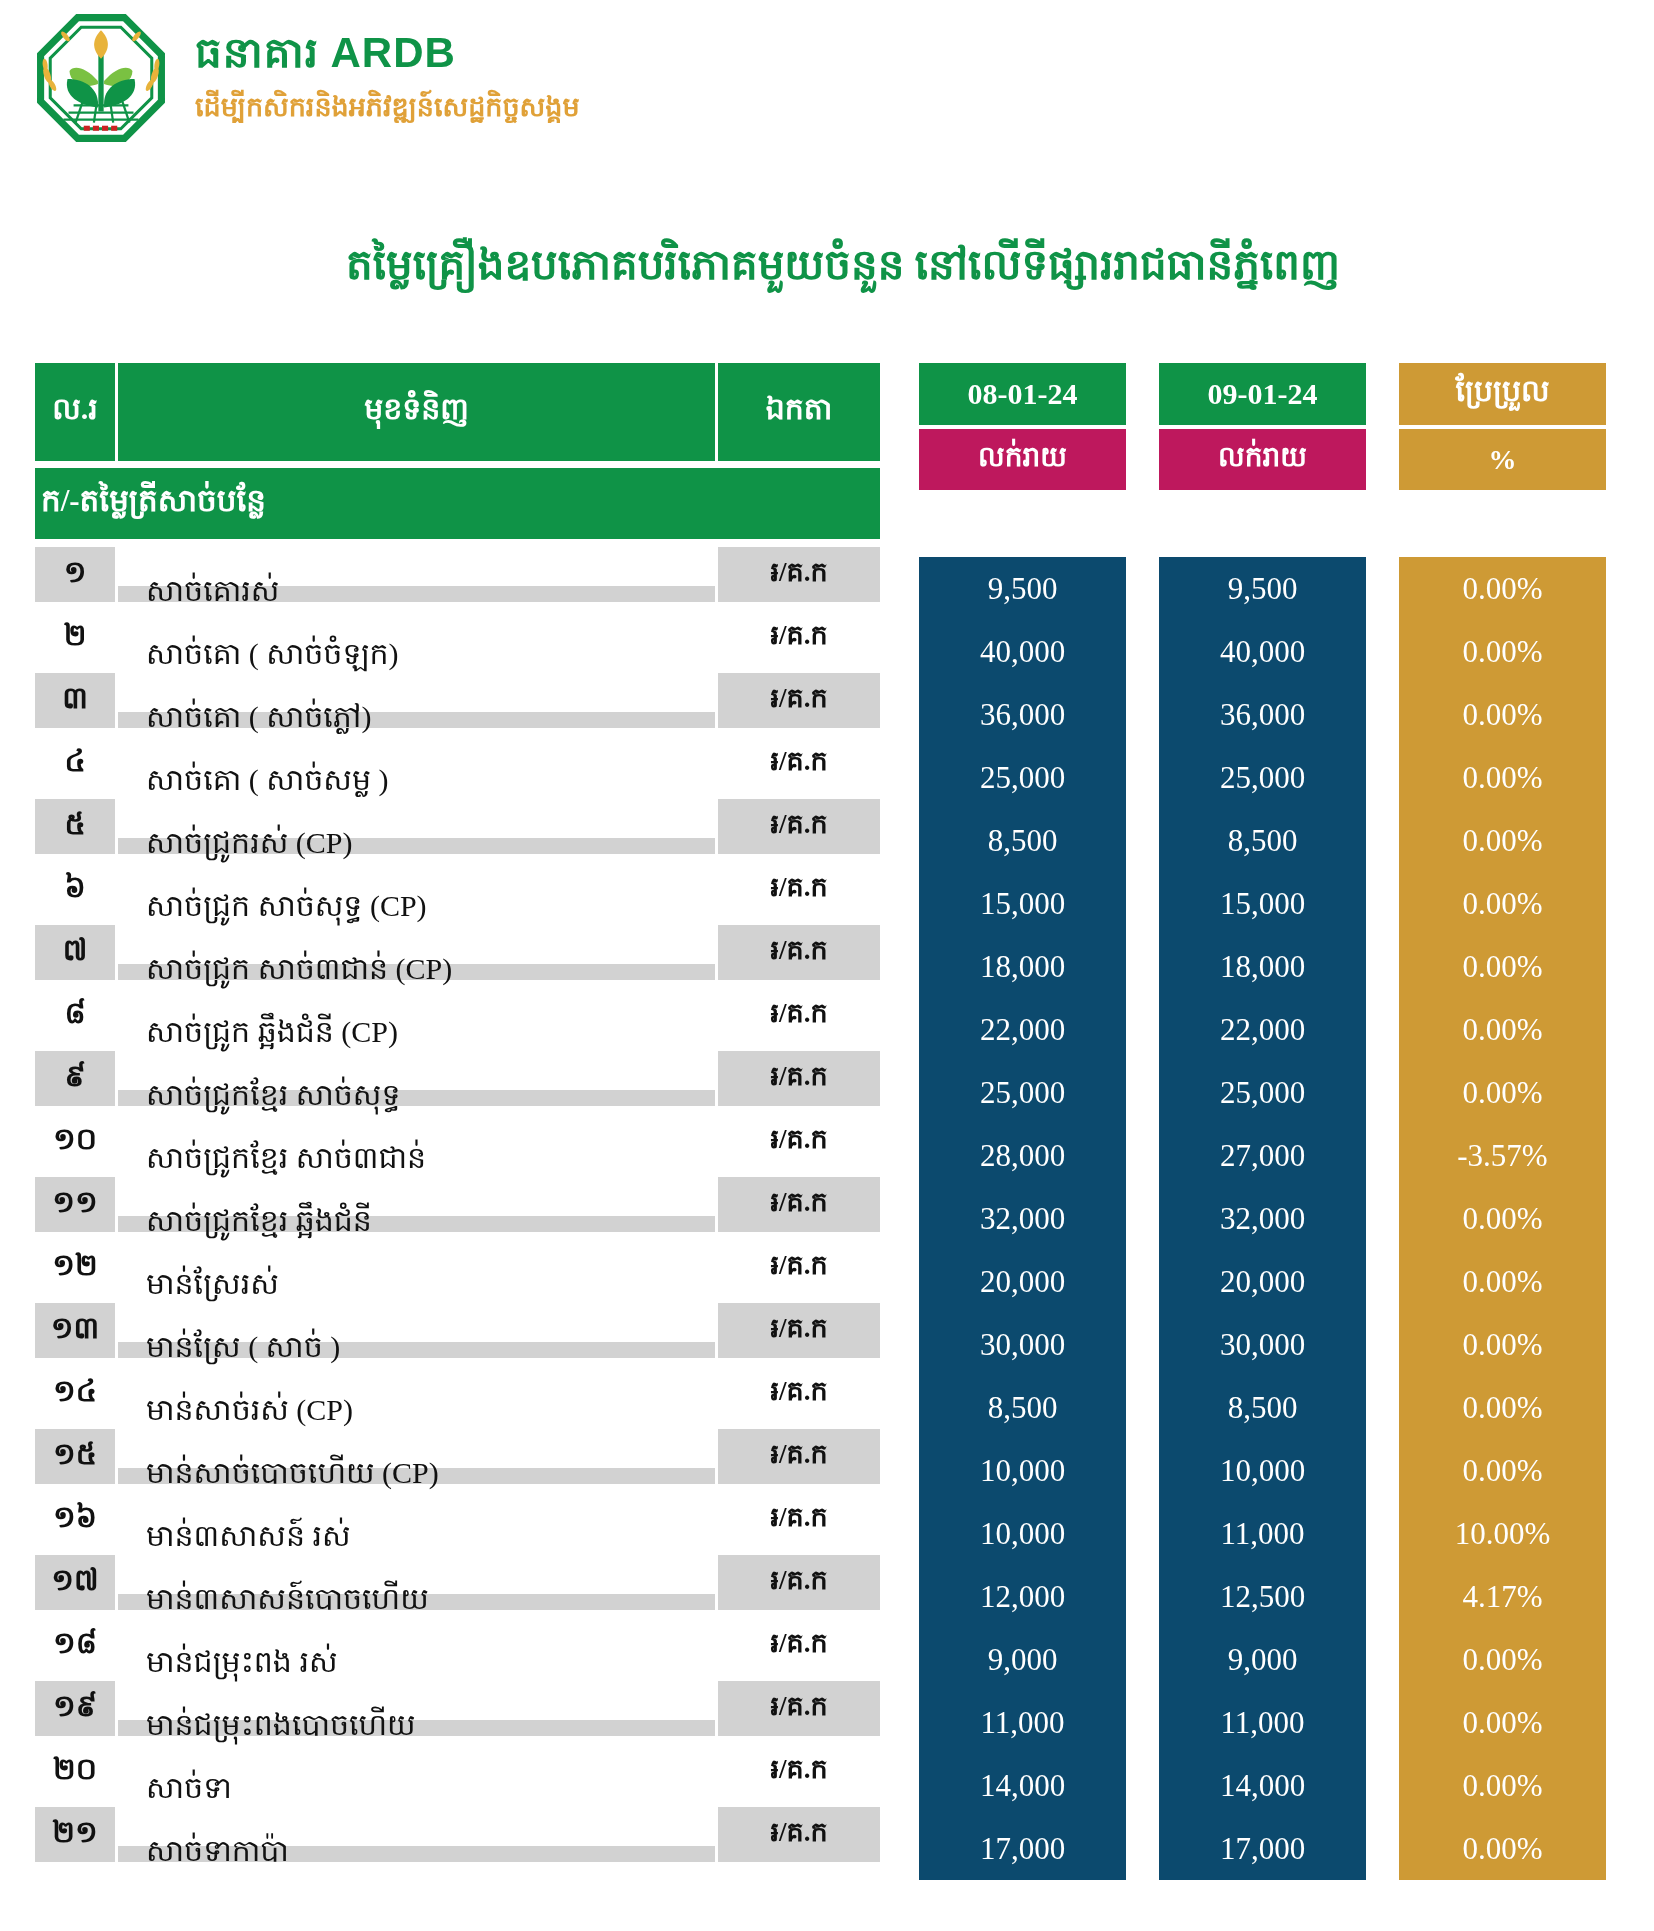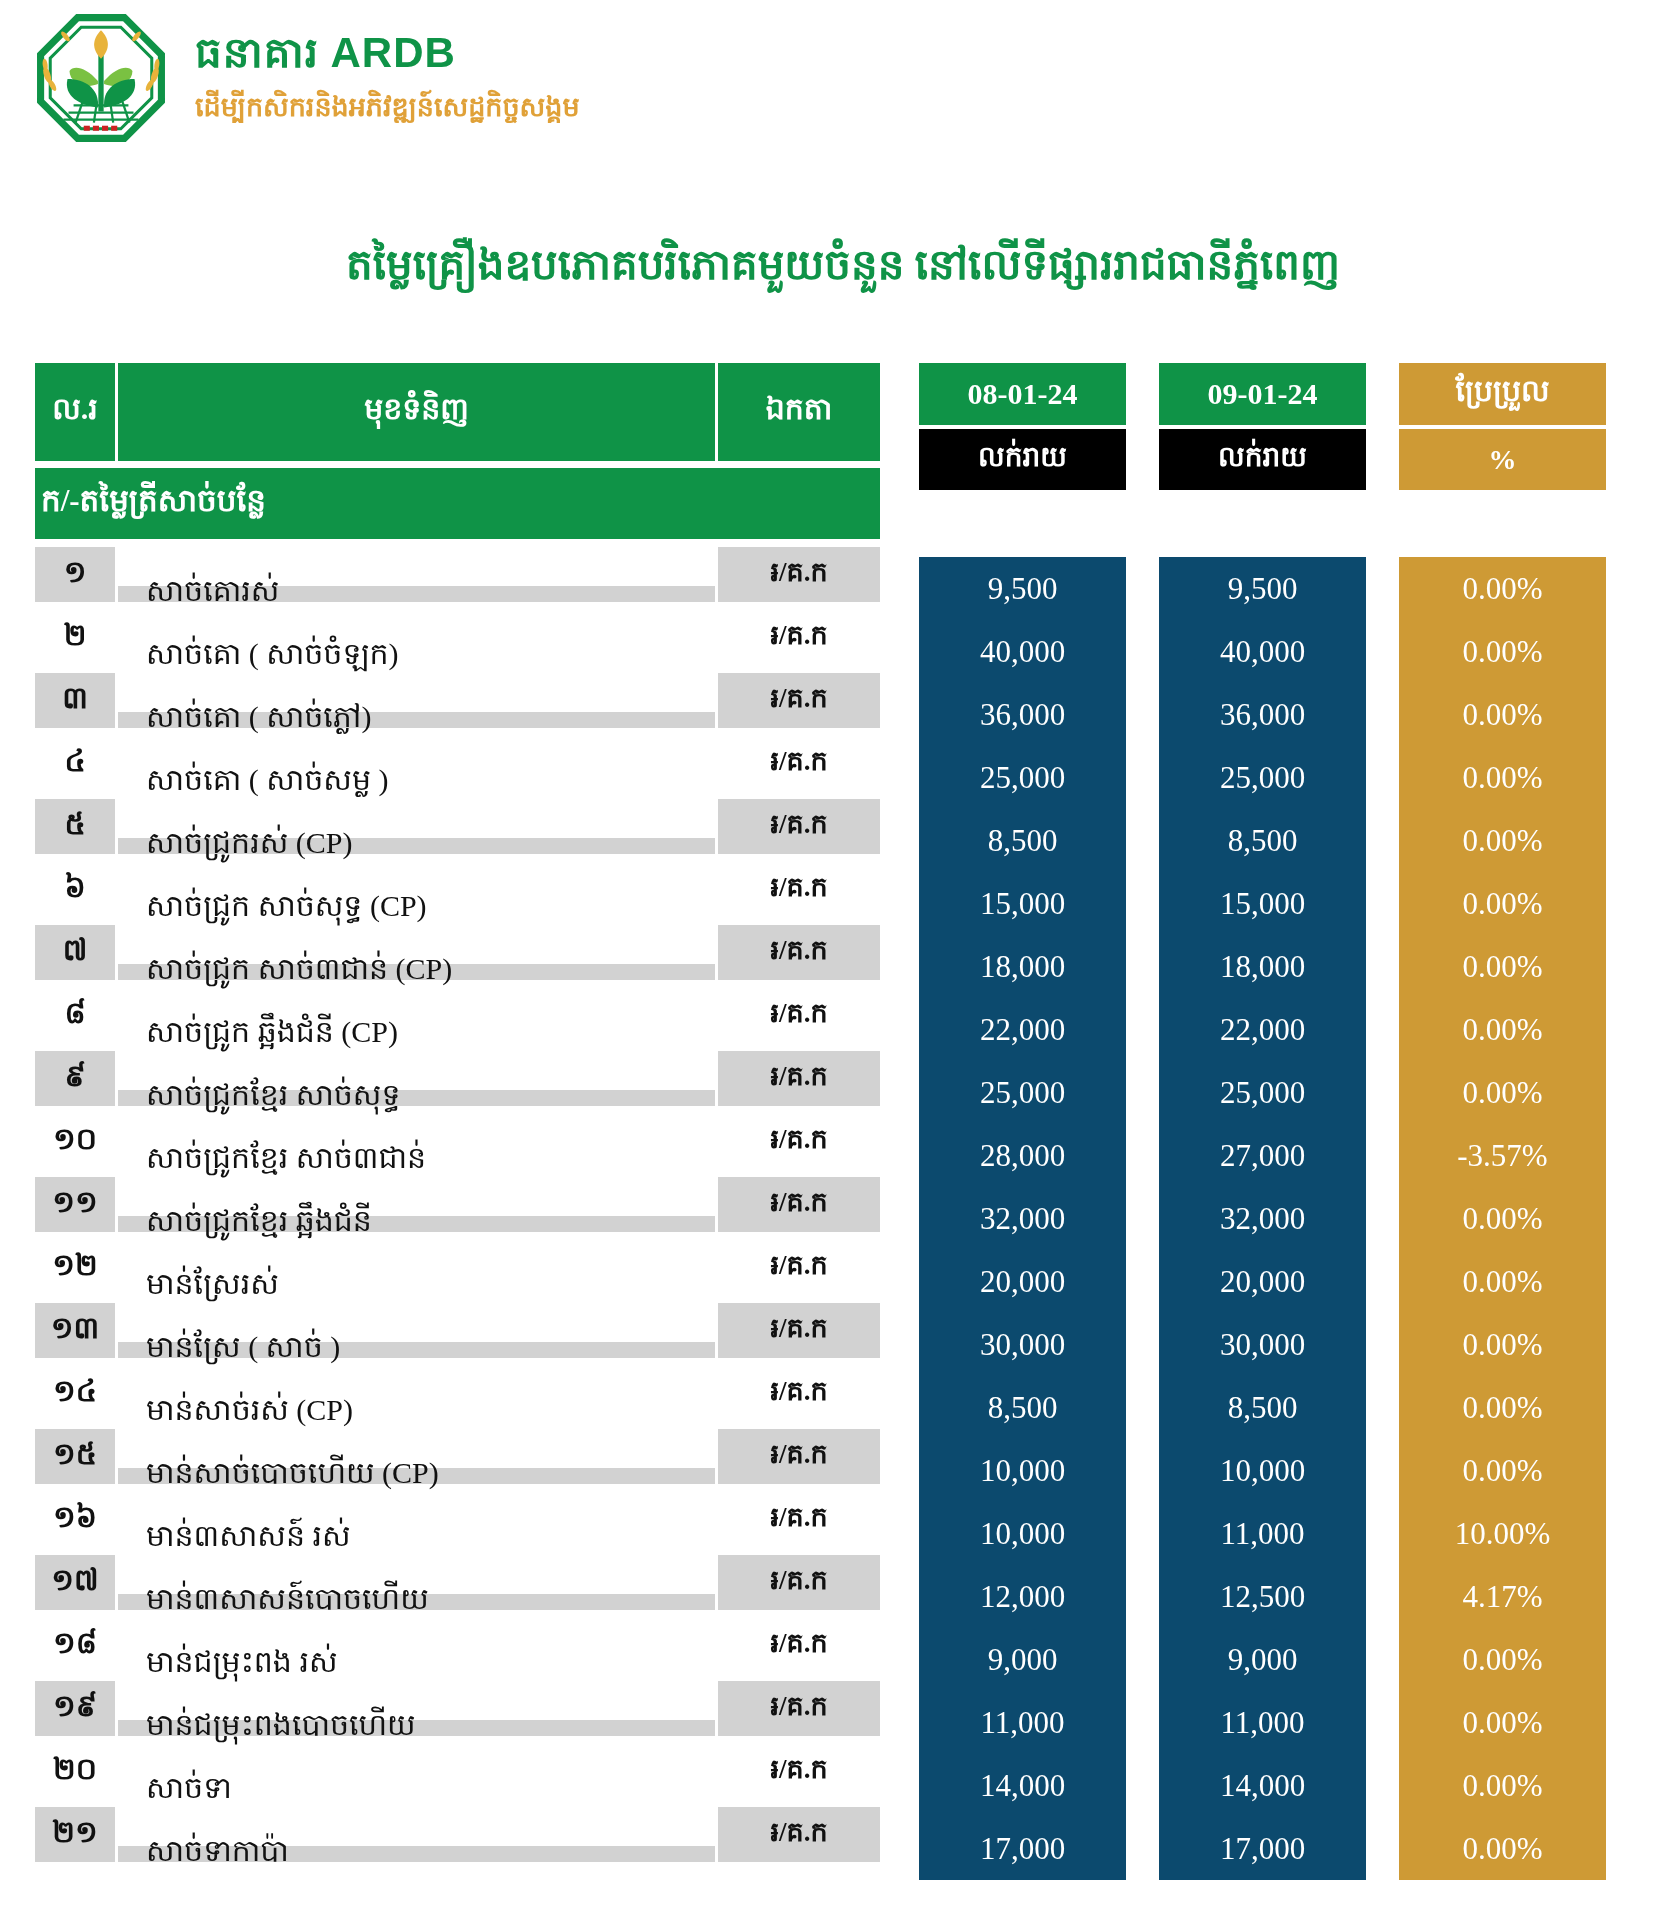--- a/index.html
+++ b/index.html
@@ -41,21 +41,21 @@
   .lrow .c-no{width:80px;justify-content:center;font-weight:bold;}
   .lrow .c-item{flex:1;padding-left:28px;margin-top:39px;}
   .lrow .c-unit{width:162px;justify-content:center;padding-right:0;font-weight:bold;font-size:27px;}
   .lrow.odd .cell{background:#d2d2d2;}
   .lrow.even .cell{background:#ffffff;}
 
   .col-header{height:127px;display:flex;flex-direction:column;}
   .col-header .top{height:62px;background:#0f9347;color:#fff;display:flex;align-items:center;
                    justify-content:center;font-weight:bold;font-size:30px;}
   .col-header .hdiv{height:4px;background:#ffffff;}
-  .col-header .bottom{height:61px;background:#000000;color:#fff;display:flex;align-items:center;
+  .col-header .bottom{height:61px;background:#be185d;color:#fff;display:flex;align-items:center;
                       justify-content:center;font-weight:bold;font-size:28px;}
   .pricecol.gold .col-header .top,
   .pricecol.gold .col-header .bottom{background:#ce9a35;}
 
   .col-body{margin-top:67px;background:#0c4a6e;display:flex;flex-direction:column;}
   .pricecol.gold .col-body{background:#ce9a35;}
   .pcell{height:63px;display:flex;align-items:center;justify-content:center;
          color:#ffffff;font-size:31px;}
 </style>
 </head>

